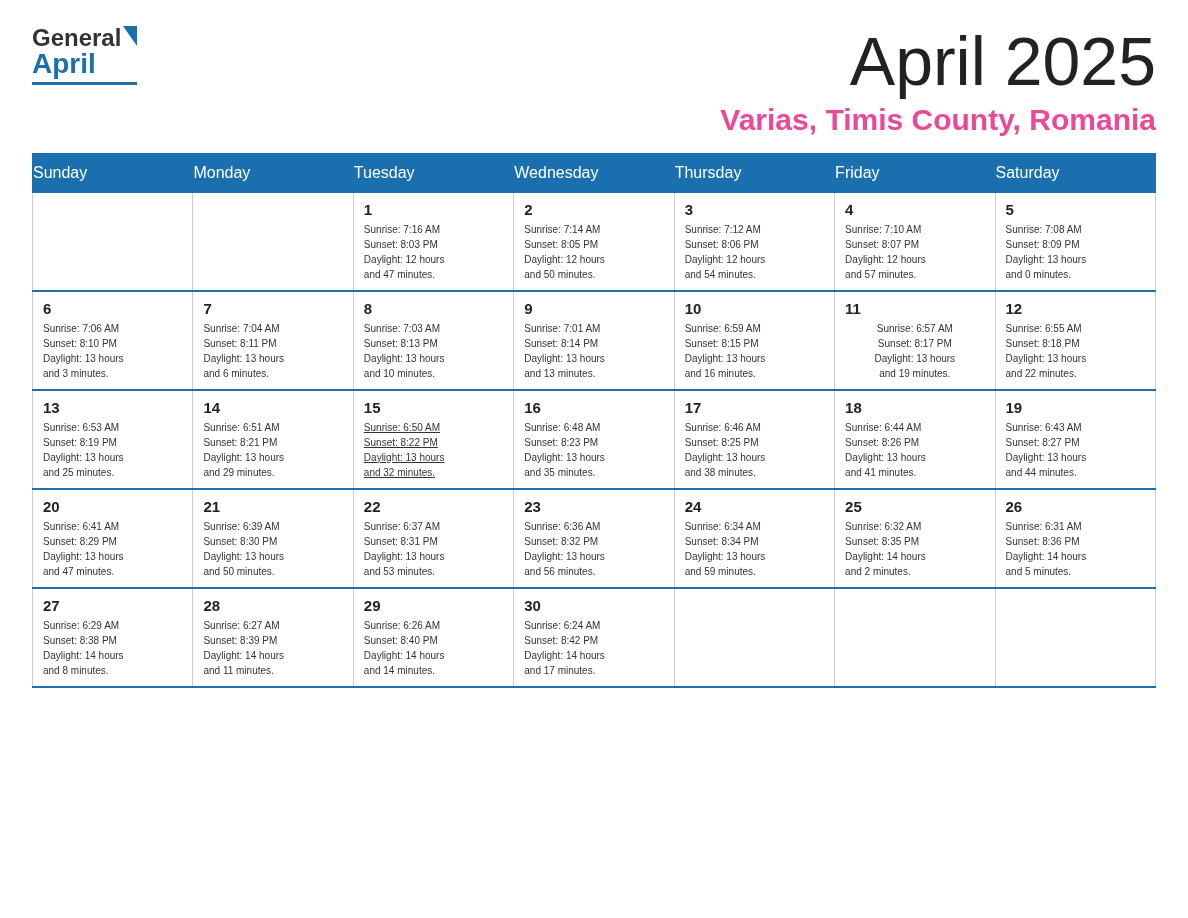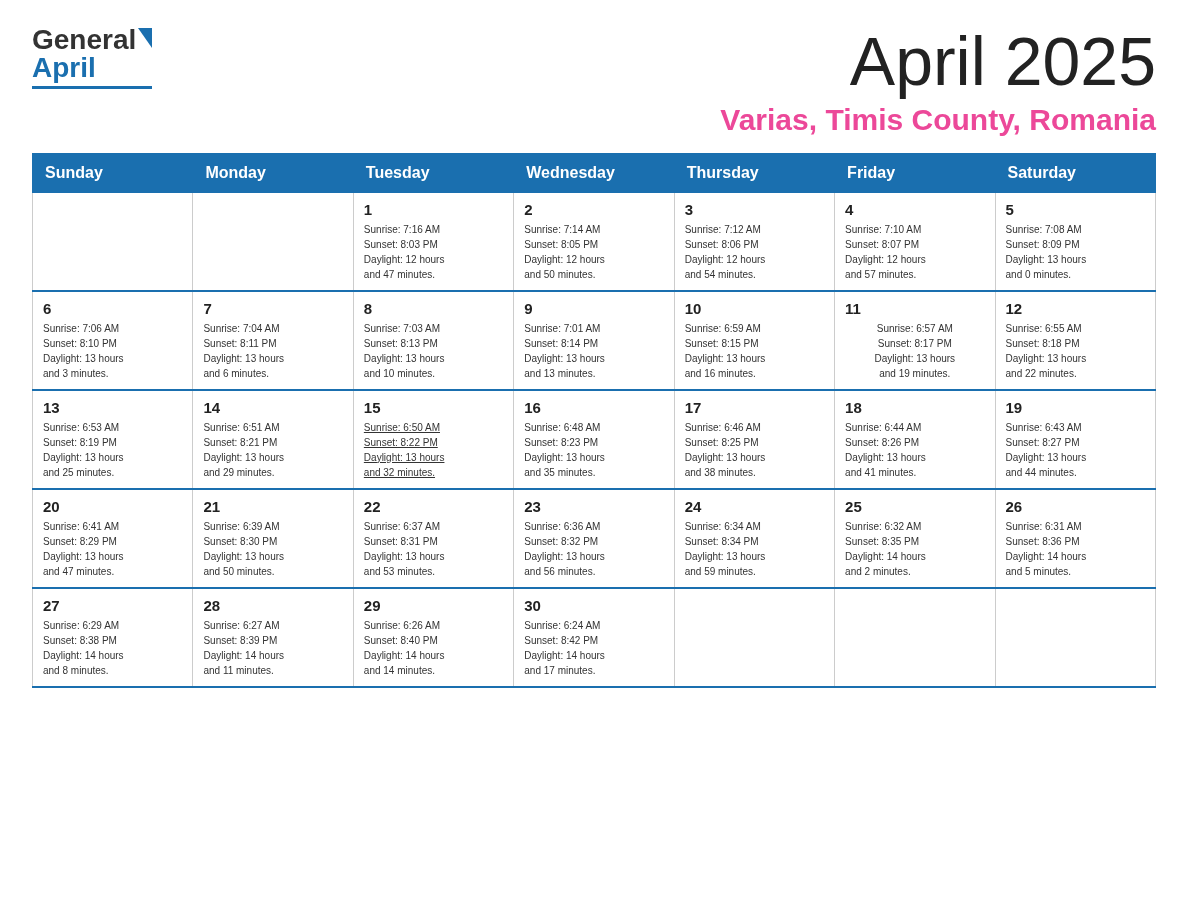--- a/index.html
+++ b/index.html
@@ -17,21 +17,21 @@
       margin-bottom: 16px;
     }
     .logo {
       display: flex;
       flex-direction: column;
       align-items: flex-start;
     }
     .logo-text {
       display: flex;
       align-items: center;
-      font-size: 28px;
+      font-size: 24px;
       font-weight: bold;
       color: #333;
     }
     .logo-general { color: #333; }
     .logo-blue { color: #1a6faf; }
     .logo-triangle {
       width: 0;
       height: 0;
       border-left: 14px solid transparent;
       border-top: 20px solid #1a6faf;
@@ -61,22 +61,22 @@
     }
     table {
       width: 100%;
       border-collapse: collapse;
       margin-top: 8px;
     }
     thead tr th {
       background: #1a6faf;
       color: #fff;
       font-size: 16px;
-      font-weight: bold;
-      padding: 10px 12px;
+      font-weight: normal;
+      padding: 10px 0;
       text-align: left;
       border: 1px solid #1a6faf;
     }
     tbody tr td {
       border: 1px solid #ccc;
       vertical-align: top;
       padding: 8px 10px;
       font-size: 13px;
       color: #333;
       min-height: 90px;

